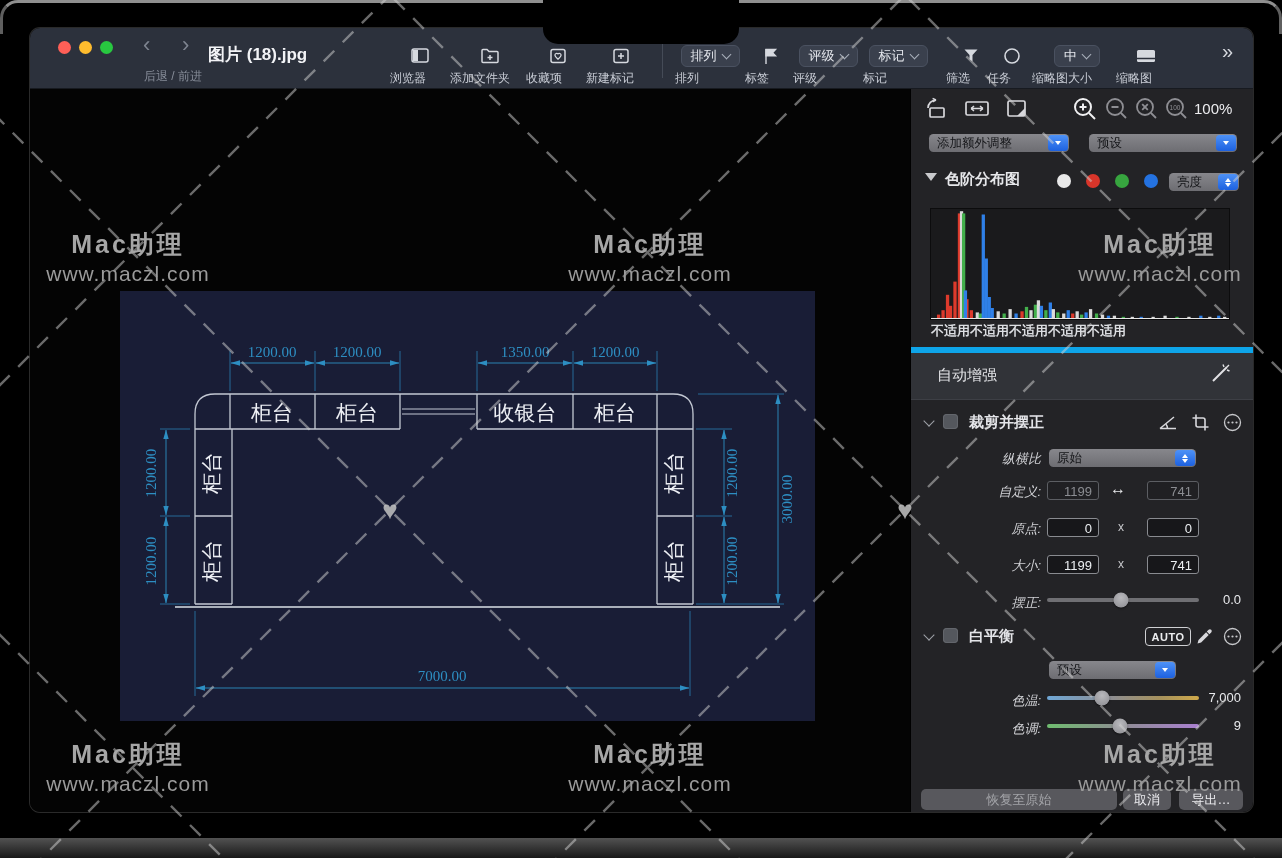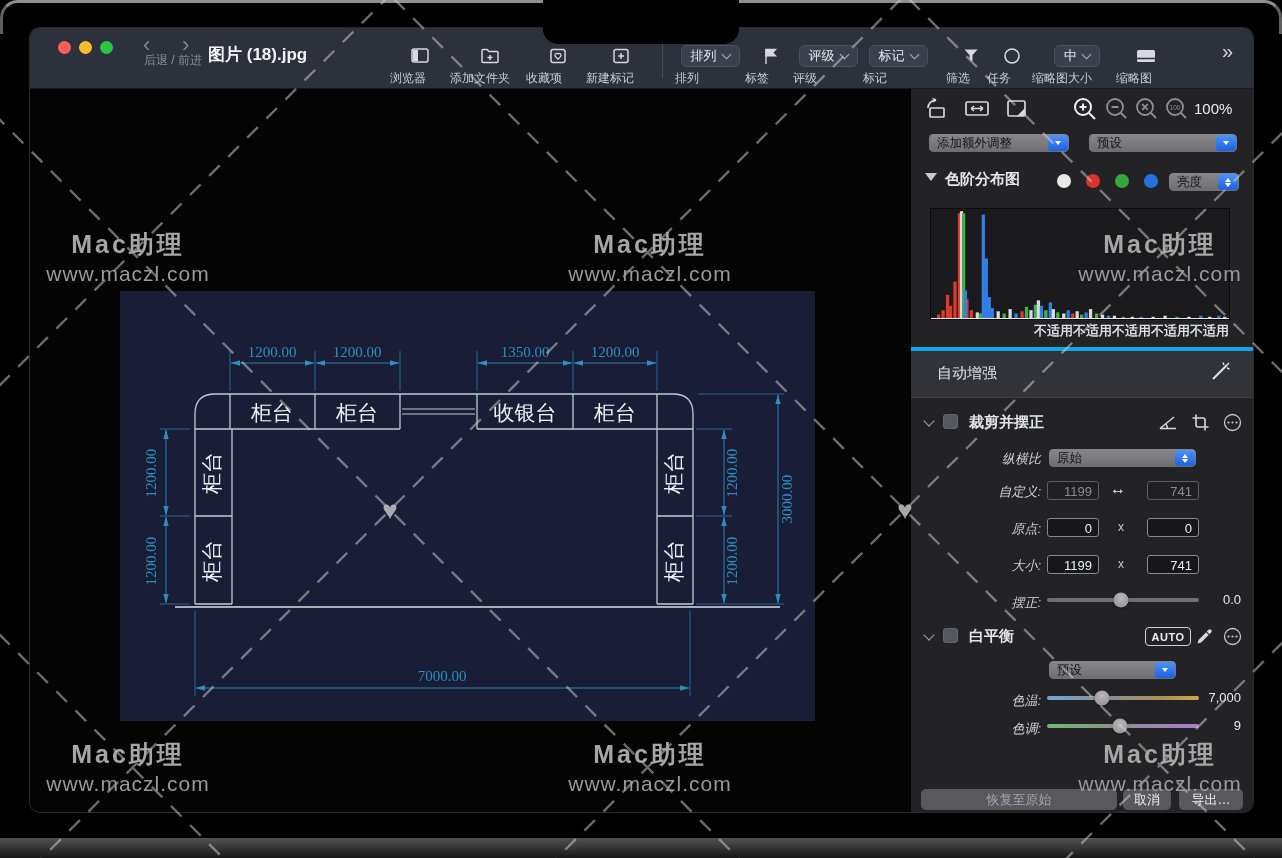--- a/index.html
+++ b/index.html
@@ -13,21 +13,21 @@
     border-radius:0 0 15px 15px;z-index:60;}
   #bottom-strip{position:absolute;left:0;right:0;top:838px;height:20px;
     background:linear-gradient(#525252,#181818);z-index:3;}
   #window{position:absolute;left:30px;top:28px;width:1223px;height:784px;background:#040404;
     border-radius:10px;overflow:hidden;z-index:10;box-shadow:0 0 0 1px #2a2a2a;}
   
   #titlebar{position:absolute;left:0;top:0;right:0;height:60px;background:#2c313c;
     border-bottom:1px solid #171a20;}
   .light{position:absolute;top:13px;width:13px;height:13px;border-radius:50%;}
   .navarrow{position:absolute;top:6px;font-size:22px;color:#7e8490;line-height:22px;}
-  #nav-label{position:absolute;left:98px;top:24px;width:90px;text-align:center;font-size:12px;color:#878d99;}
+  #nav-label{position:absolute;left:98px;top:40px;width:90px;text-align:center;font-size:12px;color:#878d99;}
   #win-title{position:absolute;left:178px;top:15px;font-size:17px;font-weight:bold;color:#f2f3f6;}
   .tbtn{position:absolute;top:15px;height:46px;text-align:left;color:#d6d9df;}
   .tbtn .ic{height:26px;display:flex;align-items:center;justify-content:center;}
   .tbtn .lb{font-size:12px;color:#c9cdd6;margin-top:1px;white-space:nowrap;}
   .pill{display:inline-flex;align-items:center;gap:6px;height:20px;padding:0 9px;
     background:#3a404d;border:1px solid #4a5160;border-radius:6px;font-size:13px;color:#e6e8ee;}
   .chev{width:6px;height:6px;border-right:1.6px solid #aab0bc;border-bottom:1.6px solid #aab0bc;
     transform:rotate(45deg);margin-top:-3px;display:inline-block;}
   #tb-sep{position:absolute;left:632px;top:12px;width:1px;height:38px;background:#454b57;}
   #tb-more{position:absolute;left:1192px;top:12px;font-size:20px;color:#d6d9df;}
@@ -59,21 +59,21 @@
     border-radius:3px;font-size:13px;color:#eceff2;text-align:right;line-height:19px;
     padding-right:6px;box-sizing:border-box;}
   .field.dim2{border-color:#5c5e63;color:#8b8d92;background:#202023;}
   .slider{position:absolute;height:3.5px;border-radius:2px;background:#6f6f73;}
   .thumb{position:absolute;top:50%;width:15px;height:15px;border-radius:50%;
     background:radial-gradient(circle at 50% 35%,#b9b9bd,#8b8b90);transform:translate(-50%,-50%);
     box-shadow:0 1px 2px rgba(0,0,0,.5);}
   .rowval{position:absolute;width:44px;text-align:right;font-size:13px;color:#e8e9ec;}
   .nalab{font-size:13px;color:#dcdee2;font-weight:bold;}
   #autoband{position:absolute;left:0;right:0;top:258px;height:46px;background:#313338;
-    border-top:4px solid #0ea5e9;border-bottom:1px solid #3d3f45;}
+    border-top:6px solid #0ea5e9;border-bottom:1px solid #3d3f45;}
   .circbtn{position:absolute;width:22px;height:22px;display:flex;align-items:center;justify-content:center;}
   #auto-pill{position:absolute;left:234px;top:538px;width:44px;height:17px;border:1.5px solid #cfd0d3;
     border-radius:4px;font-size:11px;font-weight:bold;color:#ecedef;display:flex;align-items:center;
     justify-content:center;letter-spacing:.5px;}
   .fbtn{position:absolute;top:700px;height:21px;background:#58585d;border-radius:5px;
     font-size:13px;color:#ededf0;display:flex;align-items:center;justify-content:center;}
   
   #wm{position:absolute;inset:0;z-index:100;pointer-events:none;}
   .wmt{position:absolute;width:260px;text-align:center;color:#a0a0a0;}
   .wmt .l1{font-size:25px;letter-spacing:3px;font-weight:bold;color:#a6a6a6;}
@@ -417,21 +417,21 @@
             <rect x="78%" y="97%" width="1.1%" height="3%" fill="#dadada"></rect>
             <rect x="82%" y="98%" width="1.1%" height="2%" fill="#43b04c"></rect>
             <rect x="86%" y="98%" width="1.1%" height="2%" fill="#dadada"></rect>
             <rect x="90%" y="97%" width="1.1%" height="3%" fill="#2f80e8"></rect>
             <rect x="93%" y="98%" width="1.1%" height="2%" fill="#dadada"></rect>
             <rect x="96%" y="97%" width="1.1%" height="3%" fill="#2f80e8"></rect>
             <rect x="98%" y="98%" width="1.1%" height="2%" fill="#dadada"></rect>
           </svg>
         <div class="abs" style="left:0;right:0;bottom:0;height:1.5px;background:#e6e6e6"></div>
       </div>
-      <div class="abs" style="left:20px;top:233px;width:298px;display:flex;justify-content:flex-end">
+      <div class="abs" style="left:20px;top:233px;width:298px;display:flex;justify-content:flex-start">
         <span class="nalab">不适用</span>
         <span class="nalab">不适用</span>
         <span class="nalab">不适用</span>
         <span class="nalab">不适用</span>
         <span class="nalab">不适用</span>
       </div>
 
       <div id="autoband">
         <div class="abs" style="left:26px;top:13px;font-size:15px;color:#e4e5e8">自动增强</div>
         <div class="abs" style="right:22px;top:9px">

